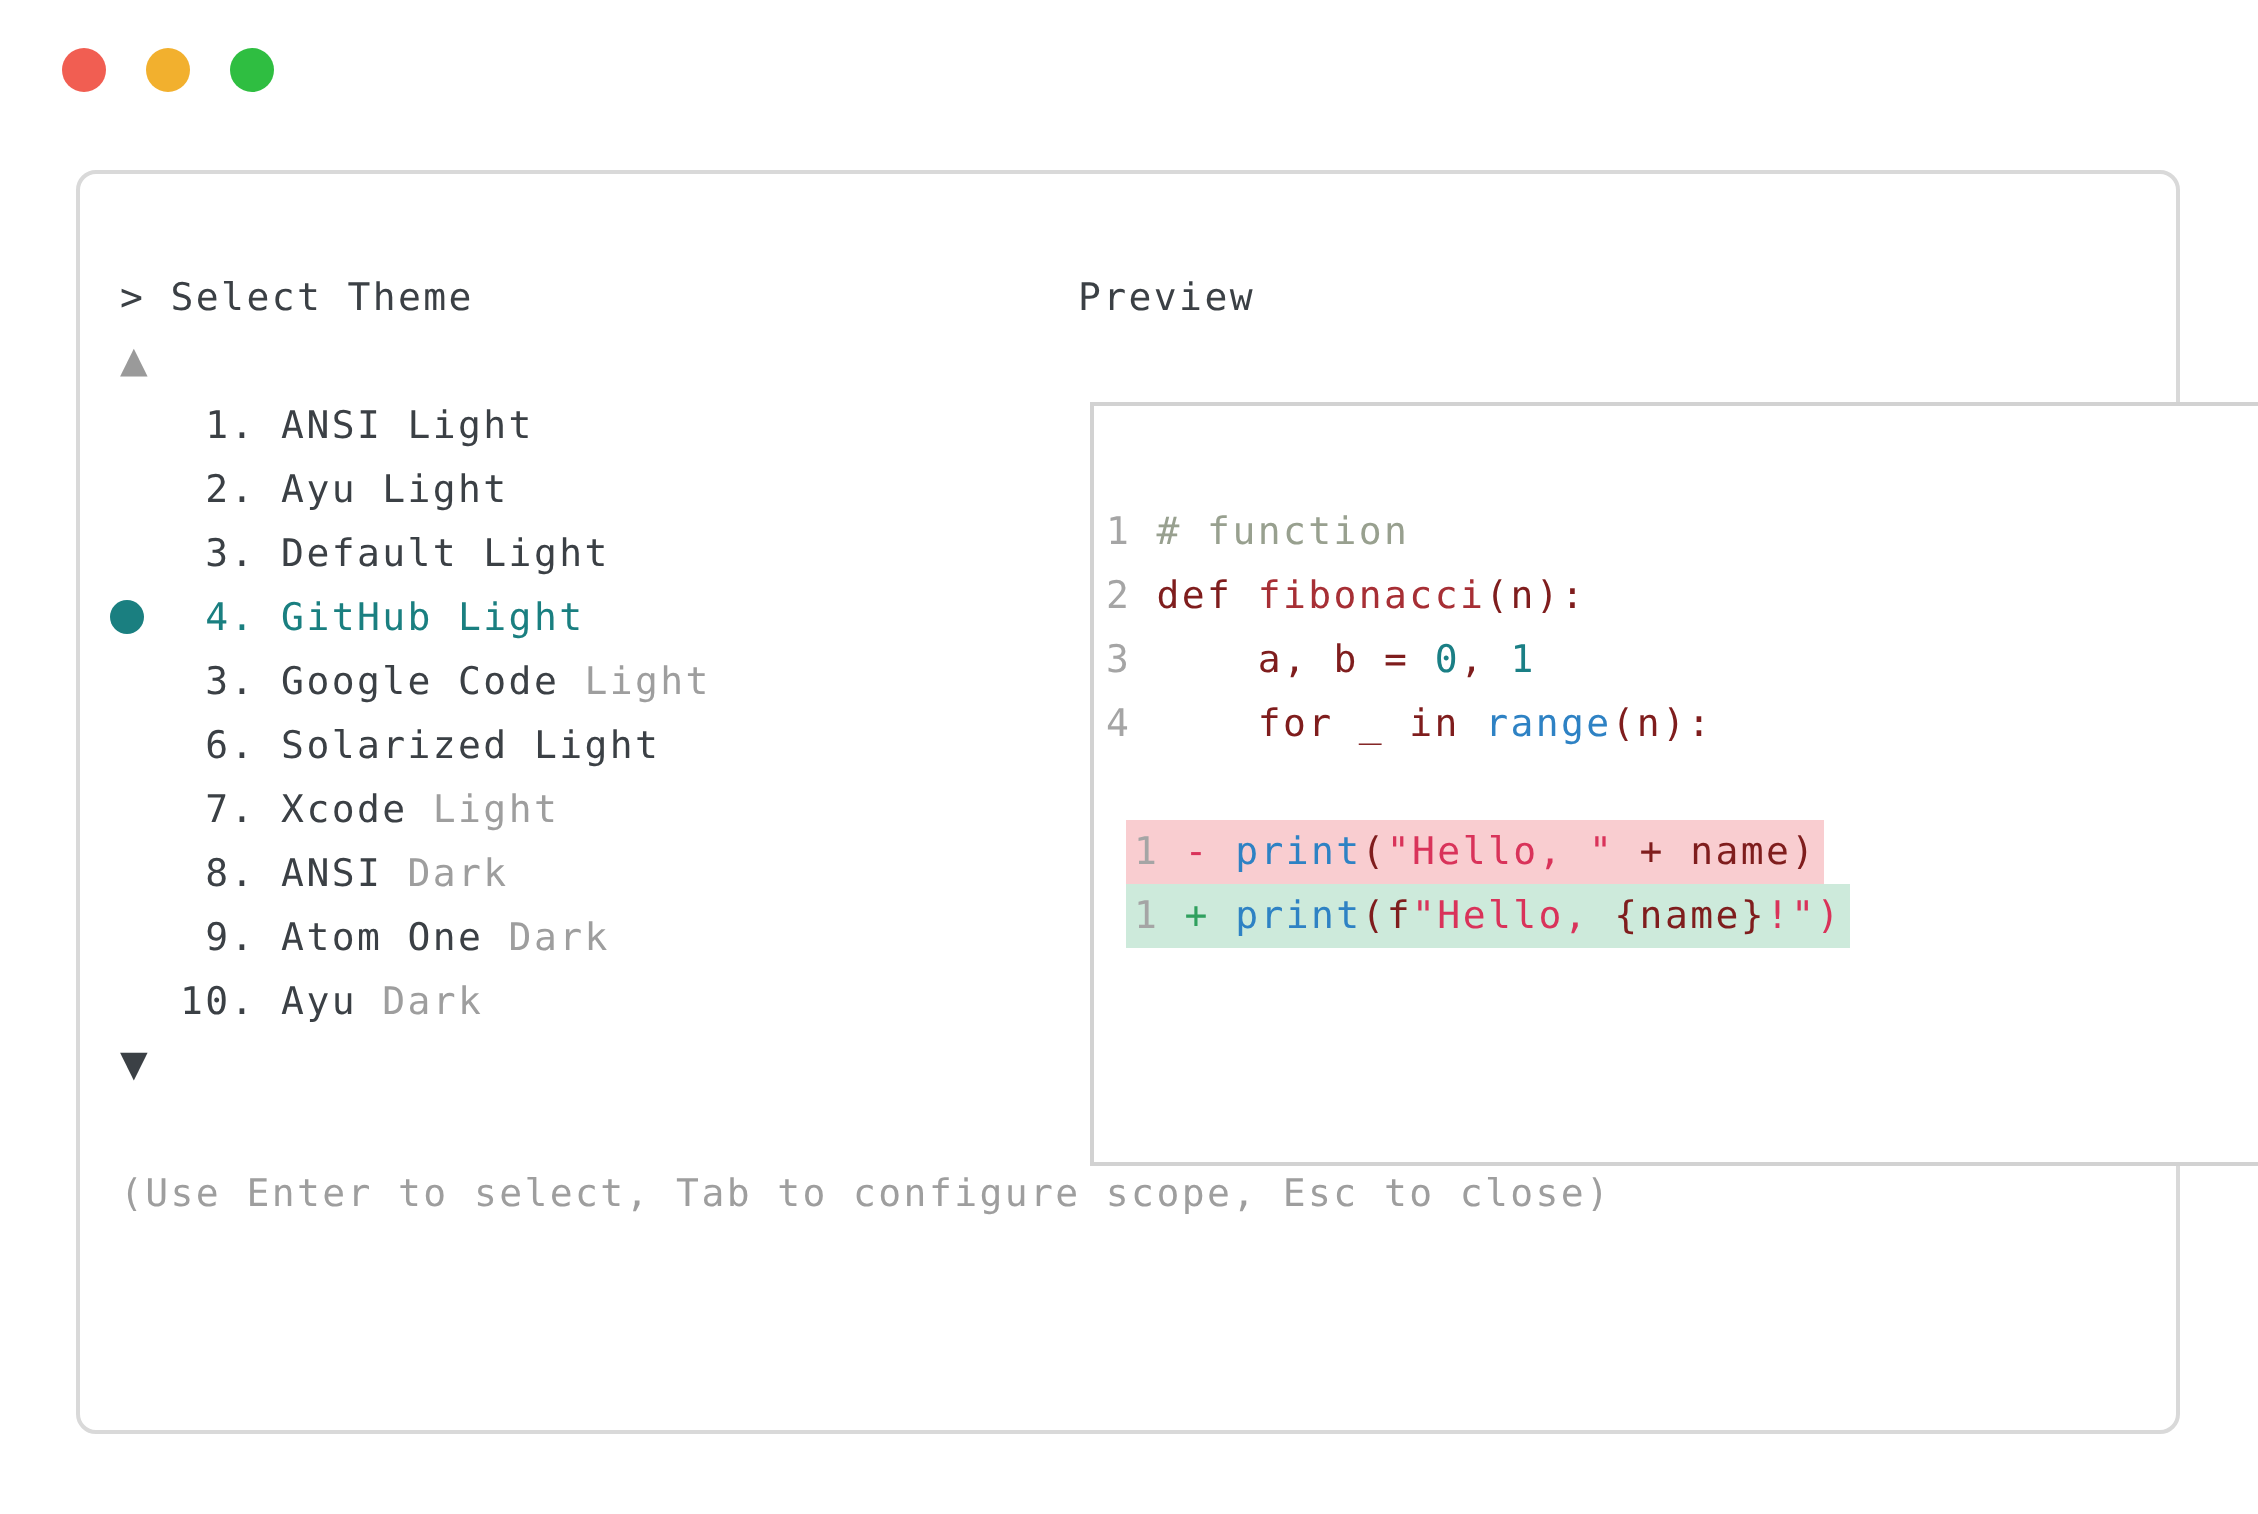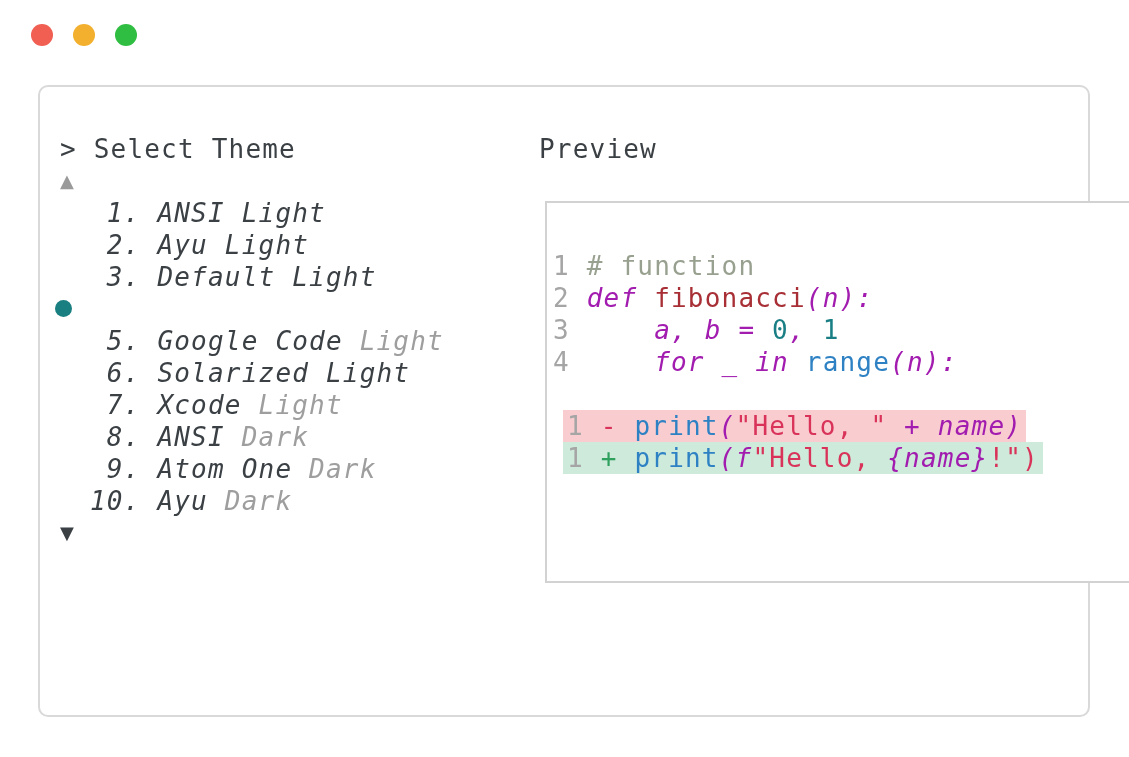--- a/index.html
+++ b/index.html
@@ -14,54 +14,54 @@
   .light.green  { background:#2fbe41; }
 
   
   .panel {
     position:absolute; left:38px; top:85px; width:1052px; height:632px;
     background:#fff; border:2px solid #d9d9d9; border-radius:10px;
   }
 
   .mono, .row {
     font-family:"DejaVu Sans Mono", monospace;
-    font-size:26px; line-height:32px; letter-spacing:1.2px;
+    font-size:19px; line-height:32px; letter-spacing:1.2px;
     color:#3b4045; white-space:pre;
   }
   .row { min-height:32px; }
 
   .left-pane { position:absolute; left:20px; top:46px; }
 
   .prompt { color:#3b4045; }
 
   .arrow { font-family:"DejaVu Sans", sans-serif; font-size:18px; letter-spacing:0; }
   .arrow.up   { color:#9a9a9a; }
   .arrow.down { color:#3b4045; }
 
-  .theme-item { position:relative; padding-left:30px;font-style:italic; }
+  .theme-item { position:relative; padding-left:30px; }
   .theme-item .muted { color:#9e9e9e; }
   .theme-item.selected { color:#1a7f80; }
   .bullet {
     position:absolute; left:-5px; top:7px; width:17px; height:17px;
     border-radius:50%; background:#1a7f80;
   }
 
   .help { color:#9e9e9e; margin-top:32px; }
 
   
   .preview-title { position:absolute; left:499px; top:46px; color:#3b4045; }
   .preview-box {
     position:absolute; left:505px; top:92px; width:589px; height:382px;
     border:2px solid #d2d2d2; background:#fff;
     padding:47px 0 0 6px; overflow:hidden;margin-top:22px;
   }
 
   
   .tok-ln { color:#a5a5a5; }  
-  .tok-p  { color:#a21caf;font-style:italic; }  
+  .tok-p  { color:#7f1d1d; }  
   .tok-c  { color:#98a08f; }  
   .tok-f  { color:#a72f35; }  
   .tok-n  { color:#1a7f85; }  
   .tok-b  { color:#2e82c4; }  
   .tok-s  { color:#d9335a; }  
   .tok-m  { color:#d9335a; }  
   .tok-a  { color:#2fa05e; }  
 
   .band { display:inline-block; padding:0 4px; margin-left:10px; }
   .band.removed { background:#f9cdd0; }
@@ -78,29 +78,30 @@
 
 <div class="panel">
 
   <div class="left-pane">
     <div class="row prompt">&gt; Select Theme</div>
     <div class="row arrow up">▲</div>
     <div id="theme-list">
         <div class="row theme-item"><span> 1. ANSI Light</span></div>
         <div class="row theme-item"><span> 2. Ayu Light</span></div>
         <div class="row theme-item"><span> 3. Default Light</span></div>
-        <div class="row theme-item selected"><span class="bullet"></span></div>
-        <div class="row theme-item"><span> 5. Google Code</span><span class="muted"> Light</span></div>
+        <div class="row theme-item selected"><span class="bullet"></span><span> 4. GitHub Light</span></div>
+        <div class="row theme-item"><span> 3. Google Code</span><span class="muted"> Light</span></div>
         <div class="row theme-item"><span> 6. Solarized Light</span></div>
         <div class="row theme-item"><span> 7. Xcode</span><span class="muted"> Light</span></div>
         <div class="row theme-item"><span> 8. ANSI</span><span class="muted"> Dark</span></div>
         <div class="row theme-item"><span> 9. Atom One</span><span class="muted"> Dark</span></div>
         <div class="row theme-item"><span>10. Ayu</span><span class="muted"> Dark</span></div>
       </div>
     <div class="row arrow down">▼</div>
+    <div class="row help">(Use Enter to select, Tab to configure scope, Esc to close)</div>
   </div>
 
   <div class="row preview-title">Preview</div>
 
   <div class="preview-box" id="preview-box">
       <div class="row code-line"><span class="tok-ln">1 </span><span class="tok-c"># function</span></div>
       <div class="row code-line"><span class="tok-ln">2 </span><span class="tok-p">def </span><span class="tok-f">fibonacci</span><span class="tok-p">(n):</span></div>
       <div class="row code-line"><span class="tok-ln">3 </span><span class="tok-p">    a, b = </span><span class="tok-n">0</span><span class="tok-p">, </span><span class="tok-n">1</span></div>
       <div class="row code-line"><span class="tok-ln">4 </span><span class="tok-p">    for _ in </span><span class="tok-b">range</span><span class="tok-p">(n):</span></div>
       <div class="row"></div>

